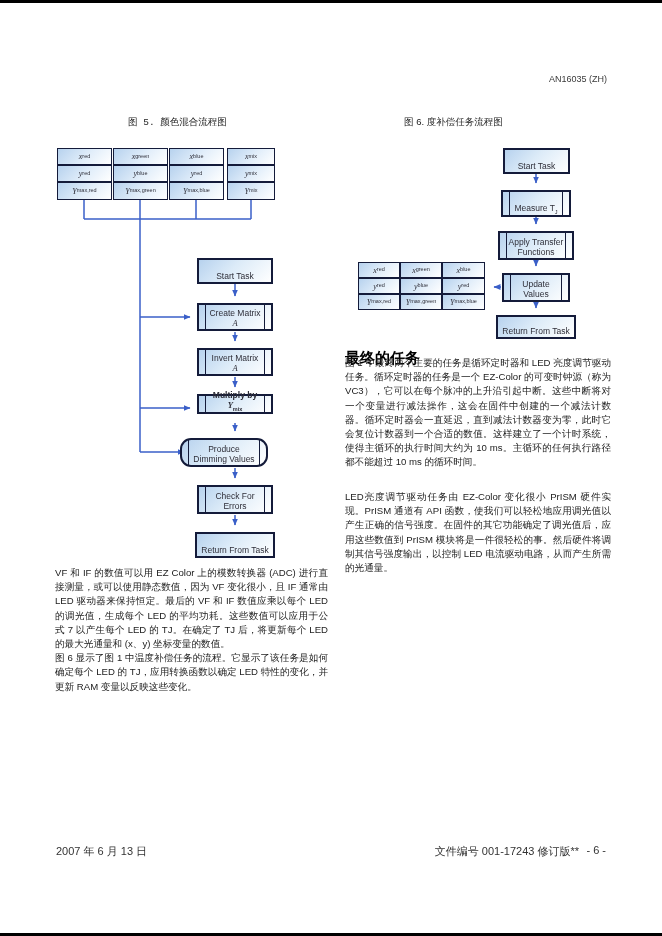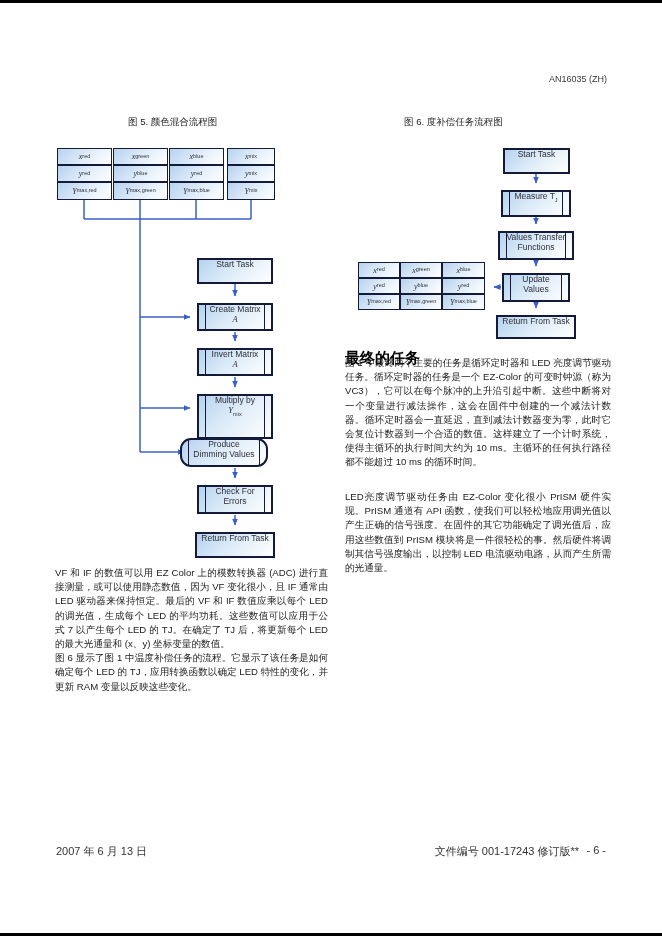--- a/index.html
+++ b/index.html
@@ -4,28 +4,28 @@
 <style>
   html,body{margin:0;padding:0;background:#888;}
   #page{
     position:relative;width:662px;height:936px;background:#ffffff;
     font-family:"Liberation Sans","DejaVu Sans",sans-serif;color:#333;
     overflow:hidden;margin:0 auto;
   }
   .edge-bar{position:absolute;left:0;right:0;height:3px;background:#000;}
   .doc-id{position:absolute;top:74px;right:55px;font-size:9px;color:#3a3a3a;}
   .fig-title{position:absolute;font-size:9.5px;color:#222;white-space:nowrap;}
-  #fig5-title{top:116px;left:128px;}
+  #fig5-title{top:116px;left:128px;font-family:Liberation Mono, monospace;}
   #fig6-title{top:116px;left:404px;}
 
   
   .fbox{
     position:absolute;box-sizing:border-box;border:2px solid #141b3a;
     background:linear-gradient(135deg,#b7d2ee 0%,#dcebf8 45%,#ffffff 100%);
-    display:flex;flex-direction:column;align-items:center;justify-content:flex-start;
+    display:flex;flex-direction:column;align-items:center;justify-content:flex-end;
     font-size:8.5px;color:#2e2e38;text-align:center;line-height:1.15;z-index:2;
   }
   .subr::before,.subr::after{
     content:"";position:absolute;top:0;bottom:0;width:0;border-left:1px solid #141b3a;
   }
   .subr::before{left:6px;}
   .subr::after{right:6px;}
 
   
   .cell{
@@ -154,21 +154,21 @@
       <span>Start Task</span>
     </div>
   <div class="fbox subr" style="left:197px;top:303px;width:76px;height:28px;">
     <span>Create Matrix</span>
       <span class="mathvar">A</span>
   </div>
   <div class="fbox subr" style="left:197px;top:348px;width:76px;height:28px;">
     <span>Invert Matrix</span>
       <span class="mathvar">A</span>
   </div>
-  <div class="fbox subr" style="left:197px;top:394px;width:76px;height:45px;">
+  <div class="fbox subr" style="left:197px;top:394px;width:76px;height:20px;font-weight:bold;">
     <span>Multiply by</span>
     <span><span class="mathvar">Y</span><sub>mix</sub></span>
   </div>
   <div class="fbox subr" style="left:180px;top:438px;width:88px;height:29px;border-radius:11px;">
     <span>Produce</span>
       <span>Dimming Values</span>
   </div>
   <div class="fbox subr" style="left:197px;top:485px;width:76px;height:29px;">
     <span>Check For</span>
       <span>Errors</span>
@@ -177,21 +177,21 @@
       <span>Return From Task</span>
     </div>
 
   <div class="fbox" style="left:503px;top:148px;width:67px;height:26px;">
       <span>Start Task</span>
     </div>
   <div class="fbox subr" style="left:501px;top:190px;width:70px;height:27px;">
     <span><span>Measure T</span><sub>J</sub></span>
   </div>
   <div class="fbox subr" style="left:498px;top:231px;width:76px;height:29px;">
-    <span>Values Transfer</span>
+    <span>Apply Transfer</span>
       <span>Functions</span>
   </div>
   <div class="fbox subr" style="left:502px;top:273px;width:68px;height:29px;">
     <span>Update</span>
       <span>Values</span>
   </div>
   <div class="fbox" style="left:496px;top:315px;width:80px;height:24px;">
       <span>Return From Task</span>
     </div>
 

